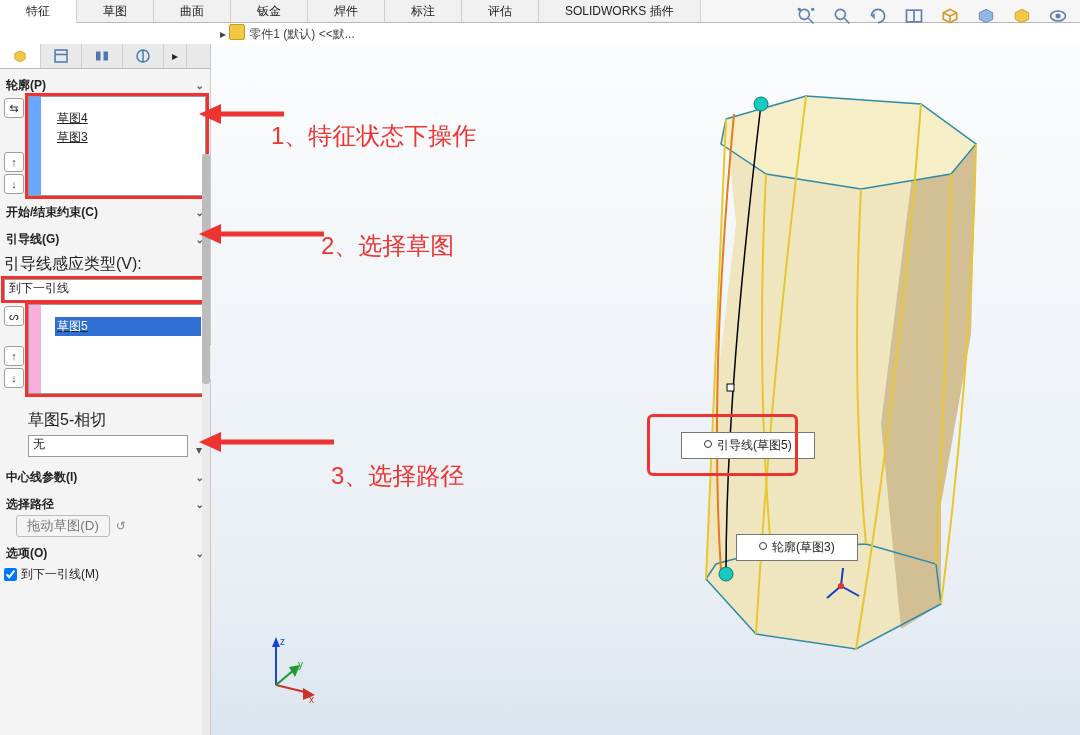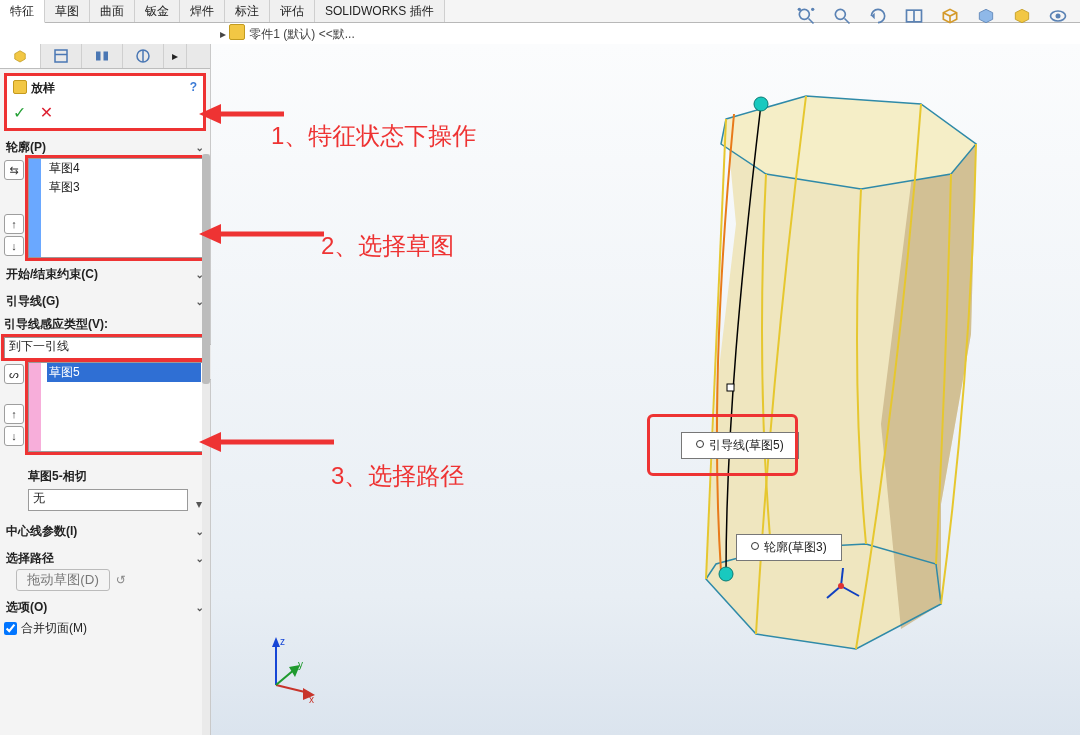--- a/index.html
+++ b/index.html
@@ -1,18 +1,18 @@
 <!DOCTYPE html>
 <html><head>
 <meta charset="utf-8">
 <style>
   html,body{margin:0;padding:0;width:1080px;height:735px;font-family:"Microsoft YaHei","PingFang SC",sans-serif;font-size:12px;color:#222;overflow:hidden;background:#fff;}
   
   .menu-strip{height:22px;border-bottom:1px solid #b8b8b8;display:flex;align-items:stretch;background:#f5f5f5;}
-  .menu-tab{padding:0 10px;line-height:22px;border-right:1px solid #cfcfcf;background:#f0f0f0;cursor:default;}
+  .menu-tab{padding:0 26px;line-height:22px;border-right:1px solid #cfcfcf;background:#f0f0f0;cursor:default;}
   .menu-tab.active{background:#fff;border-bottom:1px solid #fff;margin-bottom:-1px;}
   
   .crumb-row{height:22px;line-height:22px;padding-left:220px;font-size:12px;color:#444;}
   .crumb-row .part-icon{display:inline-block;width:14px;height:14px;vertical-align:-2px;background:#f2c744;border:1px solid #c29b1f;border-radius:2px;margin-right:4px;}
   
   .quick-tools{position:absolute;top:2px;right:8px;height:28px;display:flex;gap:8px;align-items:center;}
   .qt{width:26px;height:26px;border:1px solid transparent;border-radius:4px;display:flex;align-items:center;justify-content:center;color:#5a82b4;font-size:16px;}
   .qt svg{width:20px;height:20px;}
   
   .main{position:absolute;top:44px;left:0;right:0;bottom:0;display:flex;}
@@ -33,33 +33,33 @@
   .ok-x .ok{color:#26a137;font-size:16px;margin-right:10px;}
   .ok-x .no{color:#d23;font-size:16px;}
   
   .sec{margin:6px 4px 0 4px;}
   .sec-h{font-weight:bold;font-size:12px;padding:2px 2px;display:flex;justify-content:space-between;align-items:center;}
   .sec-h .caret{font-size:10px;color:#555;}
   .listbox{background:#fff;border:1px solid #9a9a9a;min-height:82px;position:relative;}
   .listbox.red{outline:3px solid #e33;}
   .listbox .stripe{position:absolute;left:0;top:0;bottom:0;width:12px;background:#6aa8ff;}
   .listbox .stripe.pink{background:#f7aeda;}
-  .listbox .items{margin-left:14px;padding:0 4px;}
+  .listbox .items{margin-left:22px;padding:12px 4px;text-decoration:underline;}
   .listbox .item{padding:1px 2px;}
   .listbox .item.sel{background:#2f6fd4;color:#fff;}
   .mini-btn{width:18px;height:18px;border:1px solid #9e9e9e;border-radius:3px;background:#fff;display:flex;align-items:center;justify-content:center;font-size:11px;color:#333;margin:2px 0;}
   .combo{display:flex;align-items:flex-end;gap:4px;margin:4px 0;}
   .combo select,.combo .sel-box{flex:1;height:20px;border:1px solid #9a9a9a;background:#fff;font-size:12px;padding:0 4px;}
-  .lbl{font-size:12px;color:#222;margin:4px 0 2px 0;font-weight:bold;}
+  .lbl{font-size:16px;color:#222;margin:4px 0 2px 0;}
   .chk{display:flex;align-items:center;gap:4px;margin:2px 0;}
   .chk input{margin:0;}
   
   .viewport{flex:1;position:relative;background:linear-gradient(#fbfcfd,#e8eef4 80%,#dbe4ee);}
   .model{position:absolute;left:460px;top:30px;}
-  .callout{position:absolute;background:#fff;border:1px solid #777;padding:4px 14px;font-size:12px;white-space:nowrap;}
+  .callout{position:absolute;background:#fff;border:1px solid #777;padding:4px 22px;font-size:12px;white-space:nowrap;}
   .callout .dot{display:inline-block;width:6px;height:6px;border:1px solid #333;border-radius:50%;margin-right:5px;vertical-align:1px;}
   .red-rect{position:absolute;border:3px solid #e33;border-radius:6px;}
   .anno{position:absolute;color:#e33;font-size:24px;font-weight:500;white-space:nowrap;}
   .arrow{position:absolute;}
   .triad{position:absolute;left:40px;bottom:30px;}
   .splitter{position:absolute;left:210px;top:300px;width:8px;height:34px;background:#e8e8e8;border:1px solid #bcbcbc;border-left:none;border-radius:0 4px 4px 0;display:flex;align-items:center;justify-content:center;color:#777;font-size:10px;}
 </style>
 </head>
 <body>
 
@@ -153,28 +153,20 @@
         </div>
       <div class="fm-tab">
           <svg viewBox="0 0 24 24">
             <circle cx="12" cy="12" r="8" fill="none" stroke="#4a77b4" stroke-width="2"></circle>
             <line x1="12" y1="4" x2="12" y2="20" stroke="#4a77b4" stroke-width="2"></line>
           </svg>
         </div>
       <div class="fm-tab" style="width:22px;">▸</div>
     </div>
 
-    <div class="loft-head">
-      <div class="loft-title"><span class="ball"></span><span>放样</span></div>
-      <span class="help-q">?</span>
-      <div class="ok-x">
-        <span class="ok">✓</span>
-        <span class="no">✕</span>
-      </div>
-    </div>
 
     <div class="sec">
       <div class="sec-h">
           <span>轮廓(P)</span>
           <span class="caret">⌄</span>
         </div>
       <div style="display:flex;gap:4px;">
         <div style="width:20px;">
           <div class="mini-btn">⇆</div>
           <div style="height:30px;"></div>
@@ -246,21 +238,21 @@
       </div>
     </div>
 
     <div class="sec" style="margin-bottom:6px;">
       <div class="sec-h">
           <span>选项(O)</span>
           <span class="caret">⌄</span>
         </div>
       <label class="chk">
         <input type="checkbox" checked="" style="">
-        <span>合并切面(M)</span>
+        <span>到下一引线(M)</span>
       </label>
     </div>
 
     <div class="panel-scroll">
         <div class="thumb"></div>
       </div>
   </div>
 
   <div class="splitter">◂</div>
 

